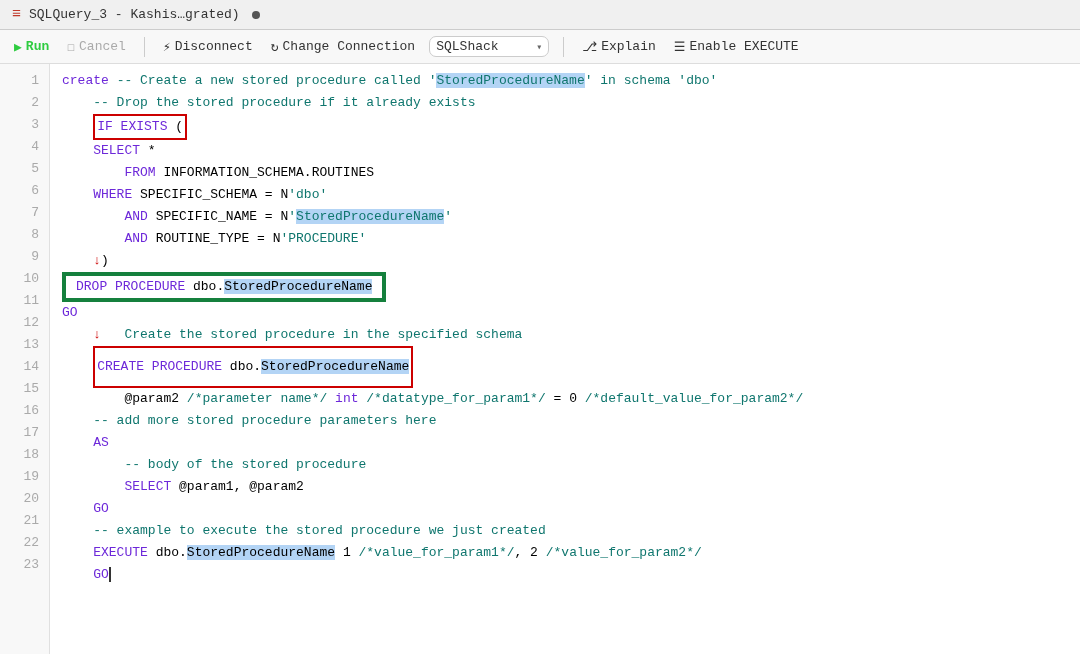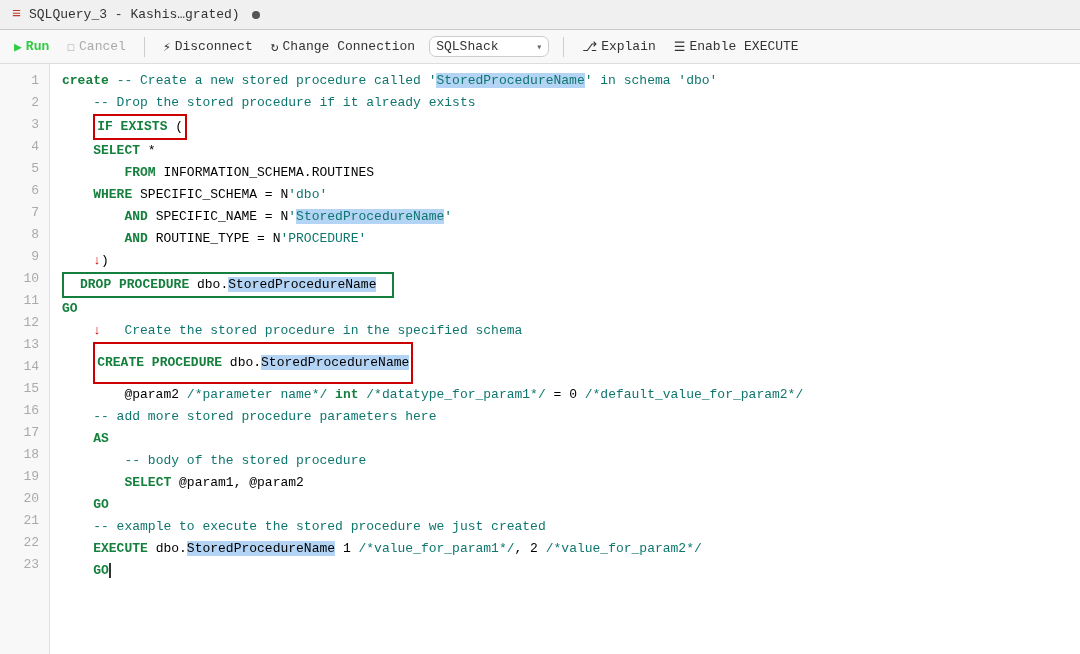--- a/index.html
+++ b/index.html
@@ -120,21 +120,21 @@
       line-height: 22px;
       font-size: 13px;
       position: relative;
     }
     .code-content {
       white-space: pre;
       position: relative;
     }
 
     
-    .kw { color: #15803d; font-weight: bold; } 
+    .kw { color: #6d28d9; font-weight: normal; } 
     .cm { color: #0f766e; } 
     .str { color: #0f766e; }
     .highlight-bg { background: #b3d4f5; }
     
     .cursor { background: #333; width: 2px; display: inline-block; height: 15px; vertical-align: middle; }
   </style>
 </head>
 <body>
 
 <div class="title-bar">
@@ -235,21 +235,21 @@
 
     <div class="code-line">
       <span class="code-content">        <span class="kw">AND</span> ROUTINE_TYPE = N<span class="str">'PROCEDURE'</span></span>
     </div>
 
     <div class="code-line">
       <span class="code-content">    <span style="color:#cc0000;font-weight:bold;">↓</span>)</span>
     </div>
 
     <div class="code-line">
-      <span class="code-content"><span style="display:inline-block;border:2px solid #15803d;padding:0 16px;"><span class="kw">DROP PROCEDURE</span> dbo.<span class="highlight-bg">StoredProcedureName</span></span></span>
+      <span class="code-content"><span style="display:inline-block;border:4px solid #15803d;padding:0 10px;"><span class="kw">DROP PROCEDURE</span> dbo.<span class="highlight-bg">StoredProcedureName</span></span></span>
     </div>
 
     <div class="code-line">
       <span class="code-content"><span class="kw">GO</span></span>
     </div>
 
     <div class="code-line">
       <span class="code-content">    <span style="color:#cc0000;font-weight:bold;">↓</span>   <span class="cm">Create the stored procedure in the specified schema</span></span>
     </div>
 

